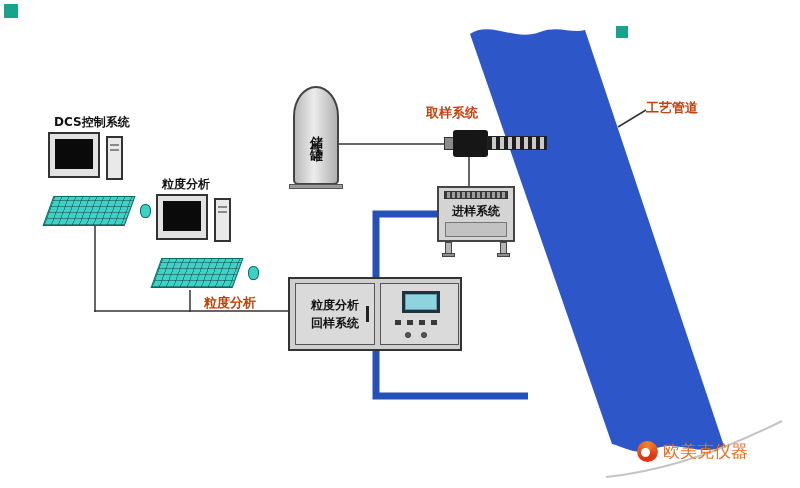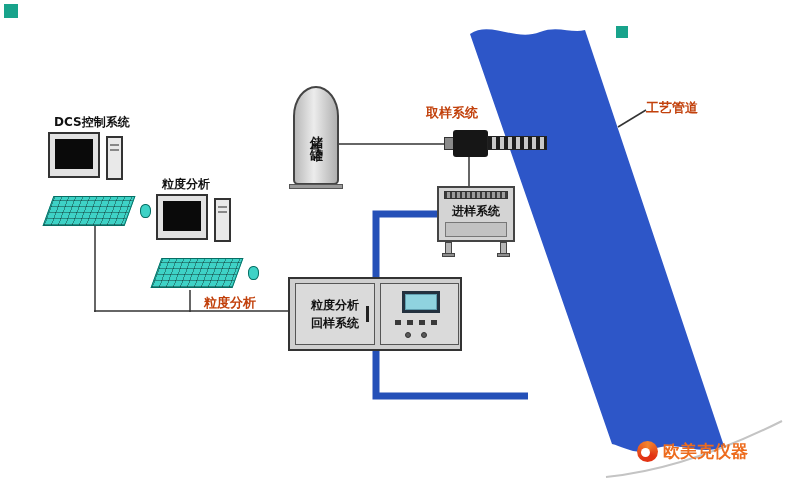--- a/index.html
+++ b/index.html
@@ -83,21 +83,21 @@
   .pump-wheel{position:absolute;left:9px;top:36px;width:42px;height:42px;border-radius:50%;border:2px solid #444;
               background:radial-gradient(circle at 50% 50%,#555 0 5px,#c9c9c9 5px 13px,#8d8d8d 13px 16px,#c2c2c2 16px)}
   .pump-base{position:absolute;left:0;top:74px;width:74px;height:10px;background:#c0c0c0;border:2px solid #444}
   .pump-foot{position:absolute;top:84px;width:10px;height:6px;background:#8d8d8d;border:1px solid #444}
   .pump-foot.l{left:6px}.pump-foot.r{left:56px}
 
   
   .brand-logo{position:absolute;left:637px;top:441px;width:21px;height:21px;border-radius:50%;
               background:conic-gradient(from 220deg,#e23313,#f2852e 40%,#e23313 75%,#e23313)}
   .brand-logo::after{content:"";position:absolute;left:4px;top:7px;width:9px;height:9px;border-radius:50%;background:#fff}
-  .brand-name{position:absolute;left:663px;top:441px;font-size:17px;line-height:21px;font-weight:bold;
+  .brand-name{position:absolute;left:663px;top:441px;font-size:17px;line-height:21px;font-weight:normal;
               color:var(--brand_orange);white-space:nowrap}
 </style>
 </head>
 <body>
 
 <div id="stage">
 
   <svg class="layer" width="800" height="488" viewBox="0 0 800 488">
 
     <path d="M470,34 C490,20 515,42 540,32 C558,25 572,34 585,30

